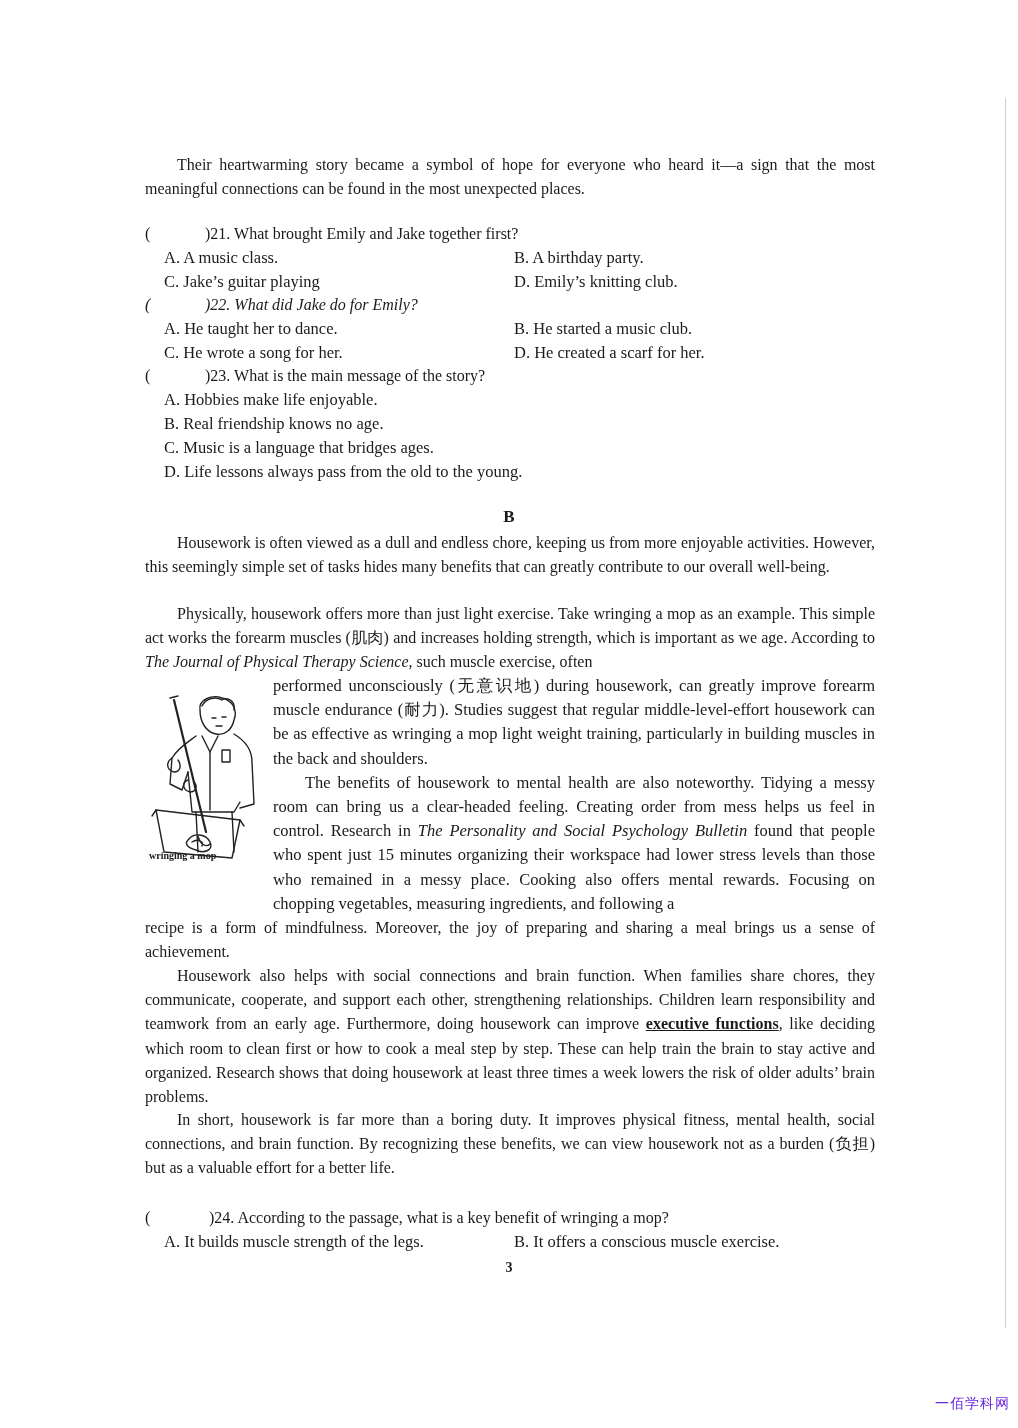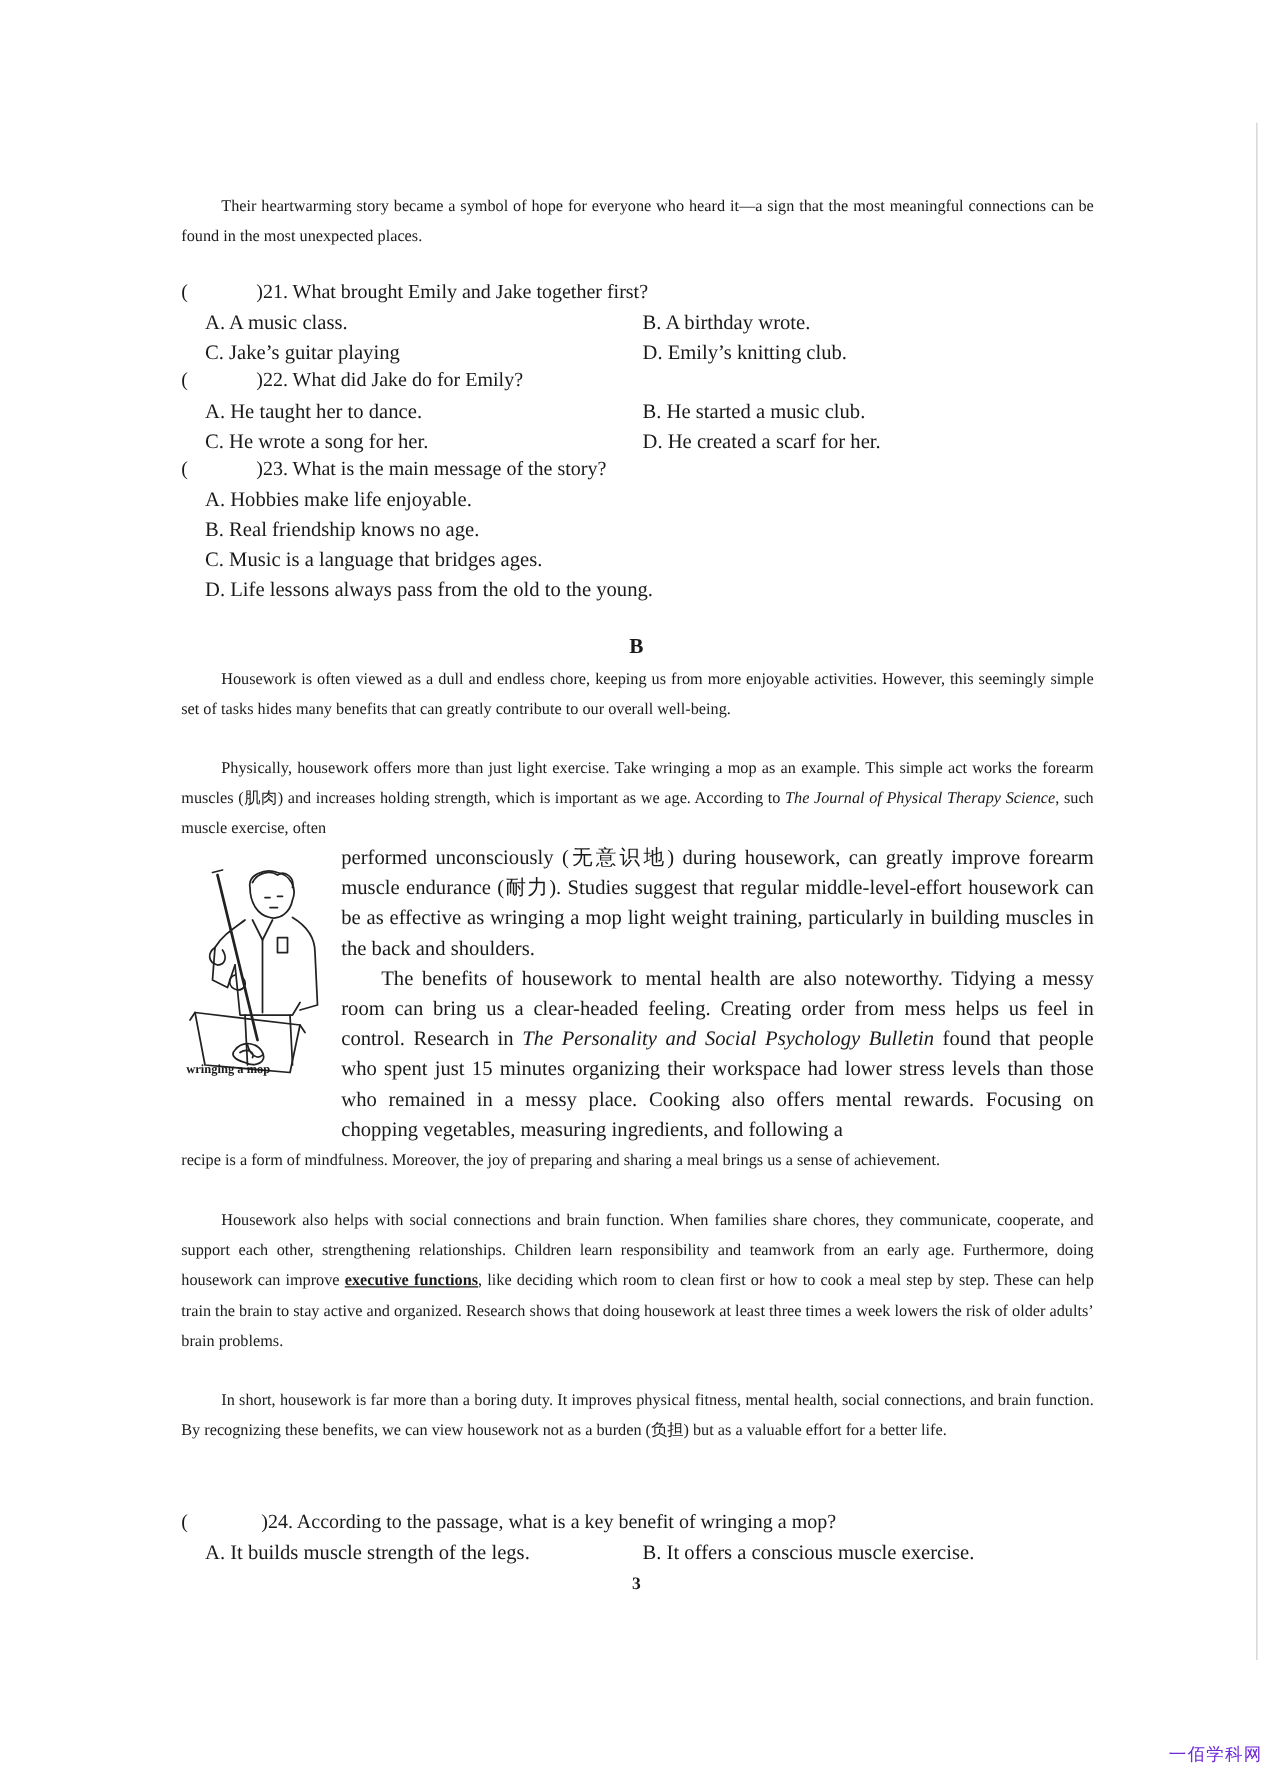--- a/index.html
+++ b/index.html
@@ -1,20 +1,20 @@
 <!DOCTYPE html>
 <html><head>
 <meta charset="utf-8">
 <style>
   html, body { margin:0; padding:0; background:#ffffff; }
   body { width:1018px; height:1428px; position:relative; overflow:hidden;
          font-family:"Liberation Serif","DejaVu Serif",serif; color:#1a1a1a; }
   .page { position:absolute; left:0; top:0; width:1018px; height:1428px; }
   .edge-line { position:absolute; left:1005px; top:98px; width:1px; height:1230px; background:#cfcfcf; }
-  .para { position:absolute; left:145px; width:730px; font-size:13px; line-height:24.2px; text-align:justify; }
+  .para { position:absolute; left:145px; width:730px; font-size:16px; line-height:24.2px; text-align:justify; }
   .para p { margin:0; text-indent:32px; }
   .q { position:absolute; left:145px; font-size:16px; line-height:23.6px; white-space:nowrap; }
   .paren { display:inline-block; width:60px; }
   .opt { position:absolute; font-size:16.5px; line-height:23.6px; white-space:nowrap; }
   .section-title { position:absolute; left:0; width:1018px; top:507px; text-align:center; font-weight:bold; font-size:17px; }
   .figure { position:absolute; left:148px; top:692px; width:118px; height:175px; }
   .caption { position:absolute; left:149px; top:850px; font-weight:bold; font-size:10px; white-space:nowrap; }
   .wrap-block { position:absolute; left:273px; width:602px; font-size:16.5px; line-height:24.2px; text-align:justify; }
   .wrap-block p { margin:0; }
   .indent { text-indent:32px; }
@@ -30,25 +30,25 @@
   <div class="edge-line"></div>
 
   <div class="para" style="top:153px;">
     <p>Their heartwarming story became a symbol of hope for everyone who heard it—a sign that the most meaningful connections can be found in the most unexpected places.</p>
   </div>
 
   <div class="q" style="top:222px;">
     <span class="paren"><span>(</span></span><span>)</span><span>21.</span> <span>What brought Emily and Jake together first?</span>
   </div>
   <div class="opt" style="left:164px; top:246px;">A. A music class.</div>
-  <div class="opt" style="left:514px; top:246px;">B. A birthday wrote.</div>
+  <div class="opt" style="left:514px; top:246px;">B. A birthday party.</div>
   <div class="opt" style="left:164px; top:270px;">C. Jake’s guitar playing</div>
   <div class="opt" style="left:514px; top:270px;">D. Emily’s knitting club.</div>
 
-  <div class="q" style="top:293px;">
+  <div class="q" style="top:293px;font-style:italic;">
     <span class="paren"><span>(</span></span><span>)</span><span>22.</span> <span>What did Jake do for Emily?</span>
   </div>
   <div class="opt" style="left:164px; top:317px;">A. He taught her to dance.</div>
   <div class="opt" style="left:514px; top:317px;">B. He started a music club.</div>
   <div class="opt" style="left:164px; top:341px;">C. He wrote a song for her.</div>
   <div class="opt" style="left:514px; top:341px;">D. He created a scarf for her.</div>
 
   <div class="q" style="top:364px;">
     <span class="paren"><span>(</span></span><span>)</span><span>23.</span> <span>What is the main message of the story?</span>
   </div>

